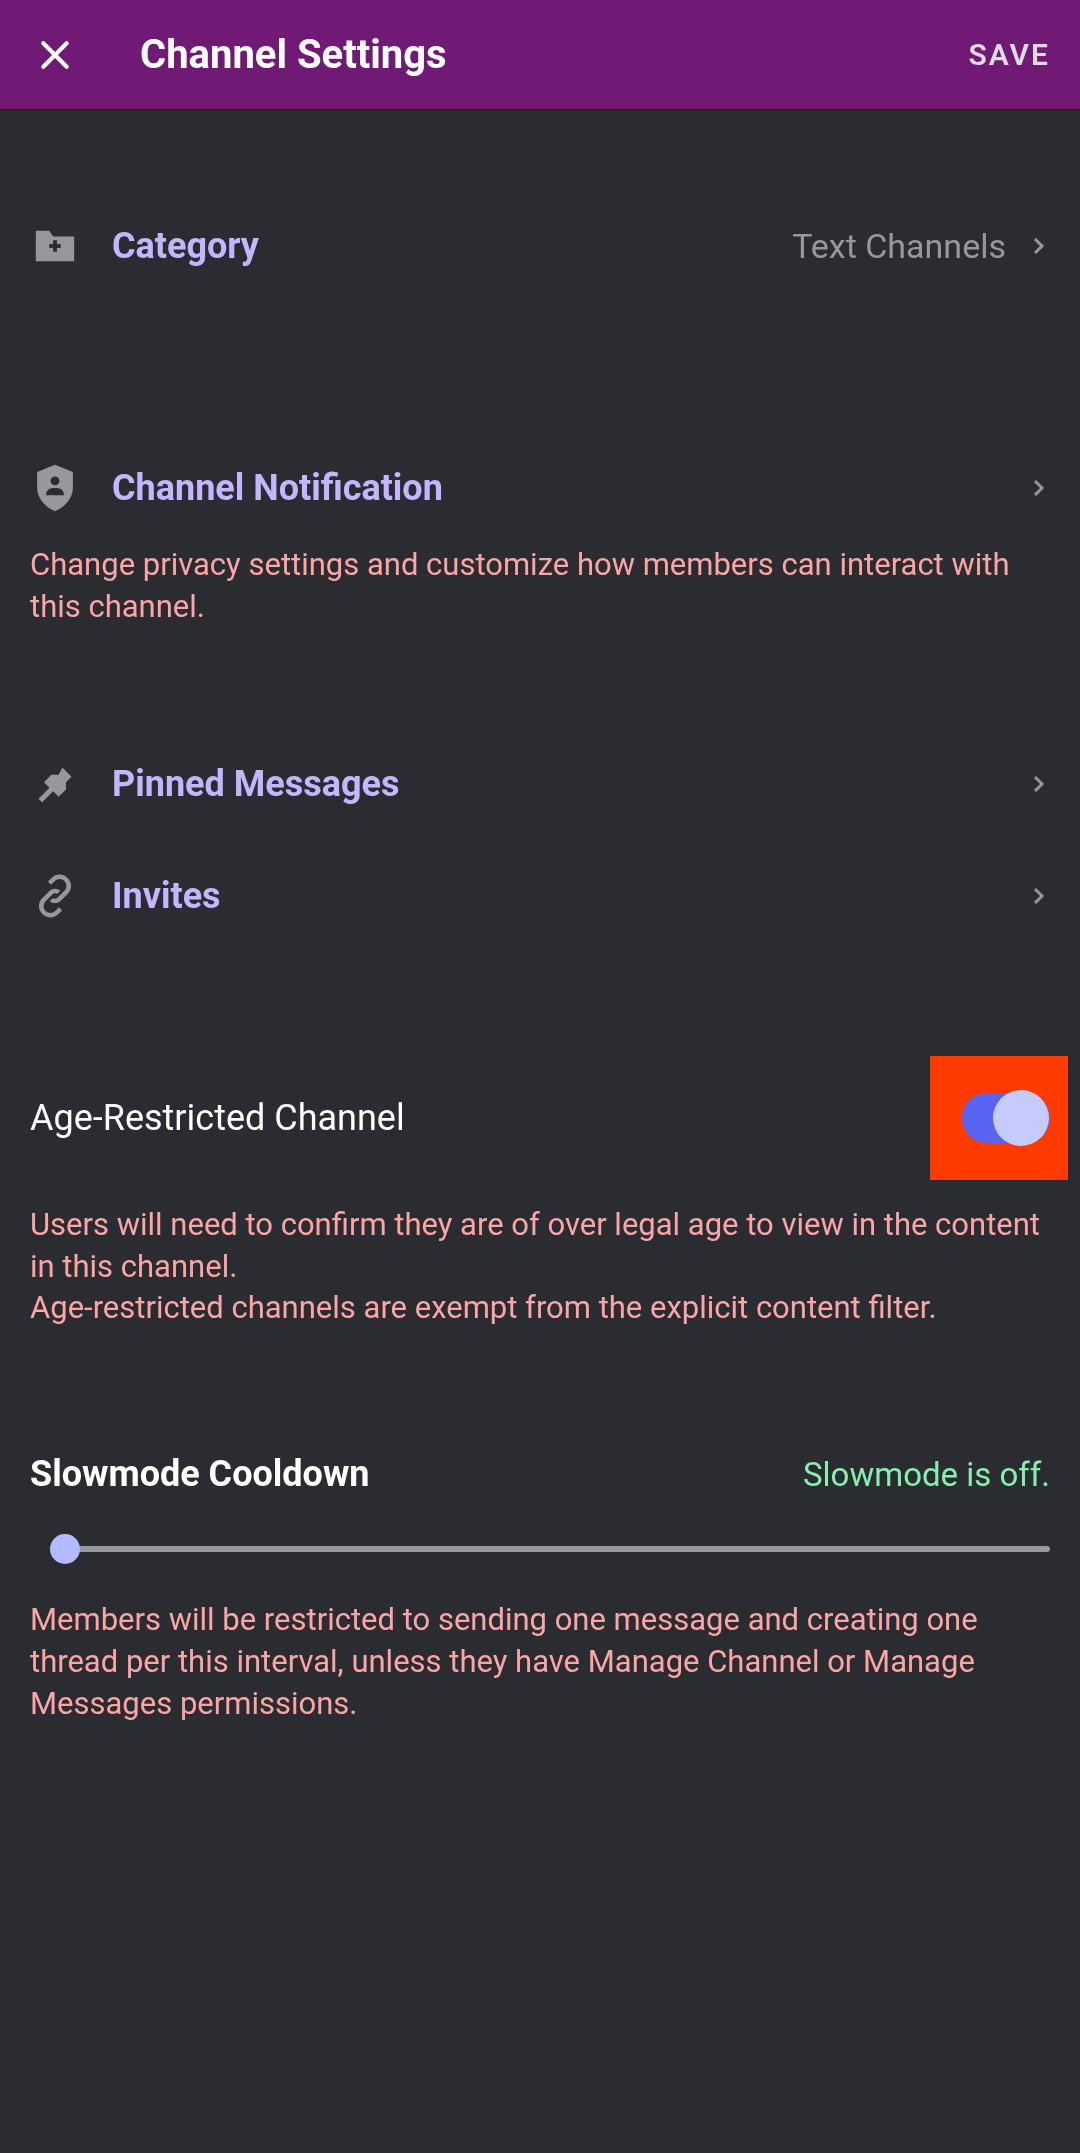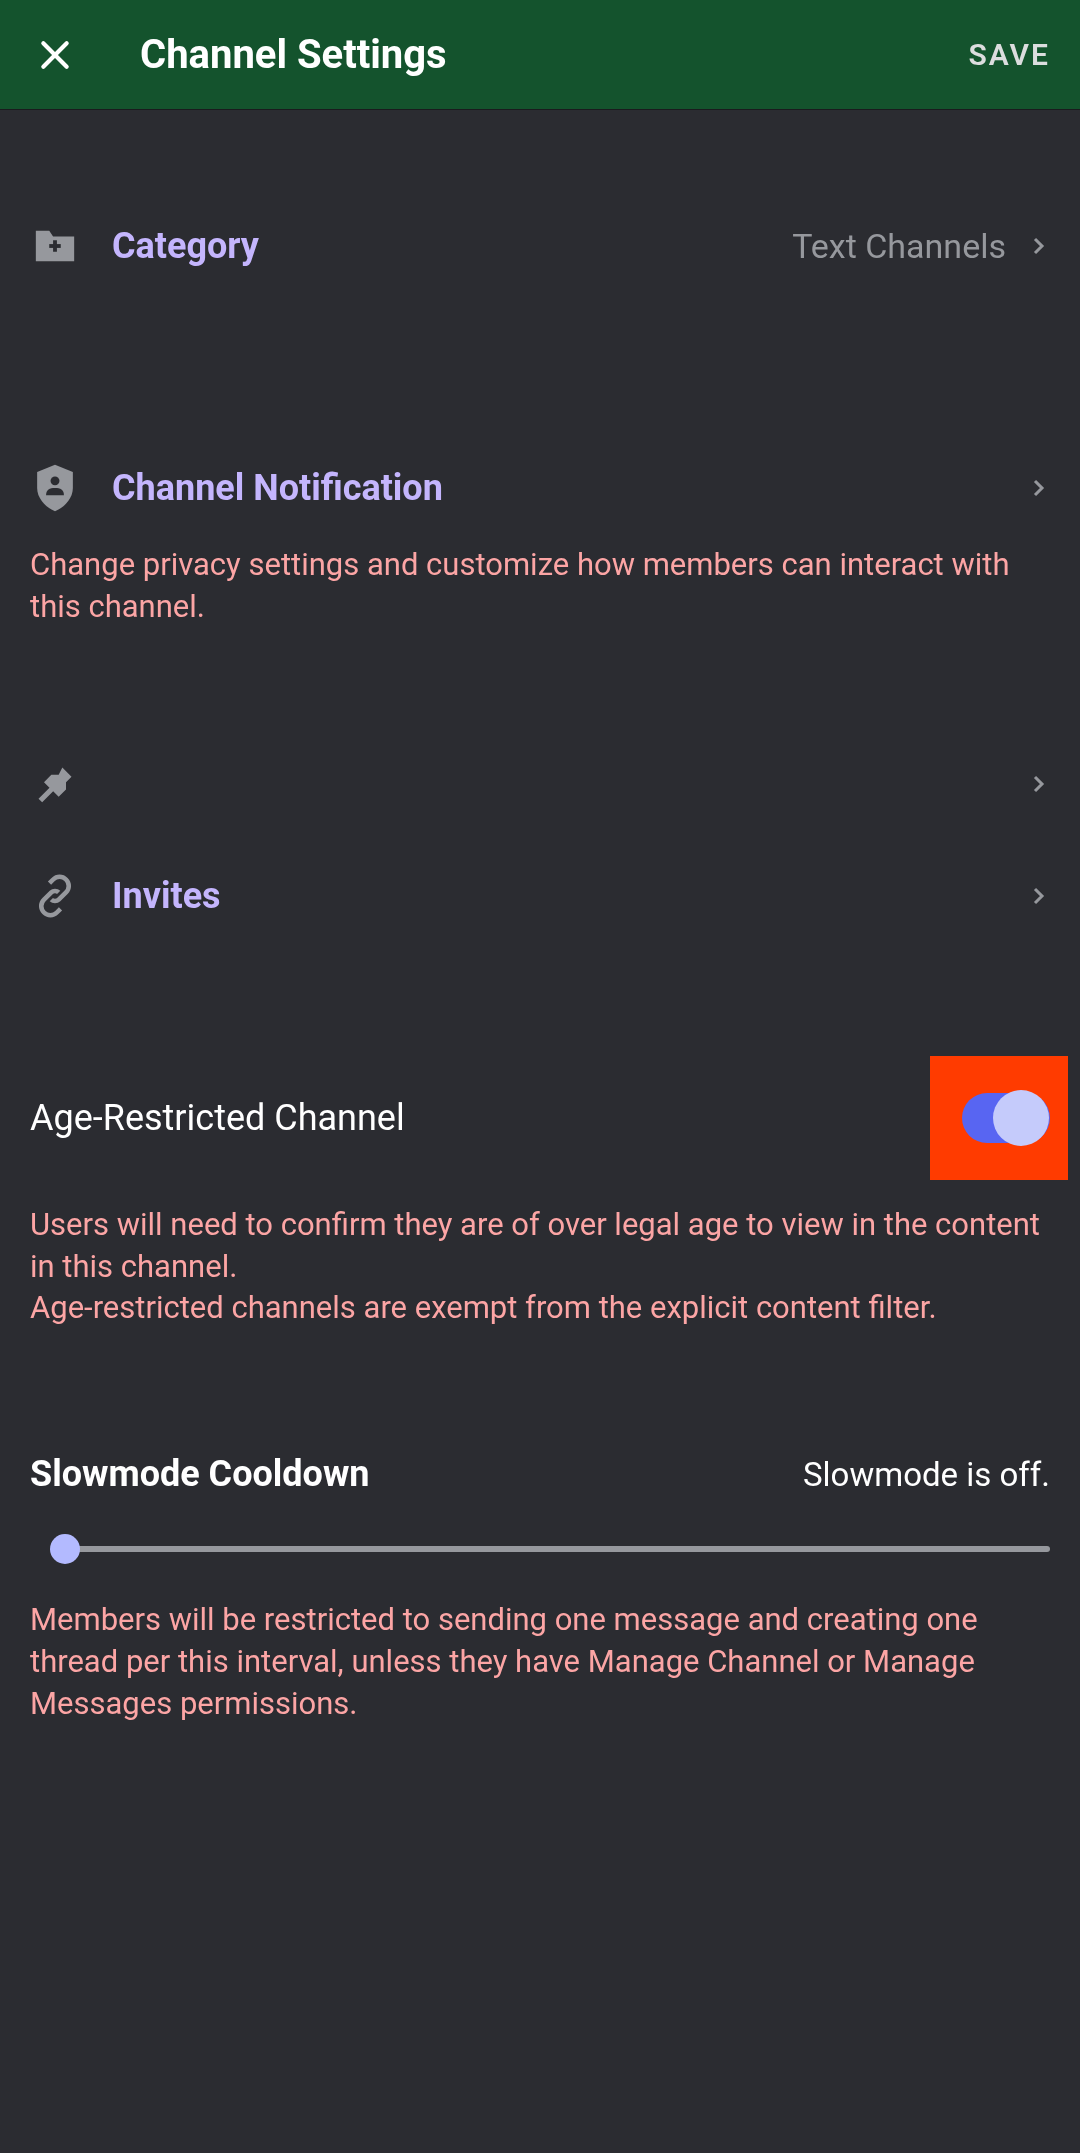--- a/index.html
+++ b/index.html
@@ -10,21 +10,21 @@
   body {
     width: 1080px;
     height: 2153px;
     background: #2b2c31;
     font-family: -apple-system, BlinkMacSystemFont, 'Segoe UI', Roboto, Helvetica, Arial, sans-serif;
     color: #ffffff;
     overflow: hidden;
   }
   .header {
     height: 110px;
-    background: #14532d;
+    background: #701a75;
     display: flex;
     align-items: center;
     padding: 0 30px;
     border-bottom: 1px solid #1a1b1e;
   }
   .close-btn {
     width: 50px;
     height: 50px;
     display: flex;
     align-items: center;
@@ -136,21 +136,21 @@
     justify-content: space-between;
     height: 70px;
   }
   .slowmode-label {
     font-size: 36px;
     font-weight: 700;
     color: #ffffff;
   }
   .slowmode-status {
     font-size: 33px;
-    color: #ffffff;
+    color: #86efac;
   }
   .slider-container {
     position: relative;
     height: 60px;
     display: flex;
     align-items: center;
     margin-top: 10px;
   }
   .slider-track {
     width: 100%;
@@ -223,20 +223,21 @@
 
   <div style="height:90px"></div>
 
 
   <div class="row">
     <div class="row-icon">
       <svg width="44" height="44" viewBox="0 0 24 24" fill="#96989d">
         <path d="M16 3 L21 8 L18 11 L18 15 L14 19 L11 16 L5 22 L3 20 L9 14 L6 11 L10 7 L14 7 Z" transform="rotate(0 12 12)"></path>
       </svg>
     </div>
+    <div class="row-label">Pinned Messages</div>
     <svg class="chevron" style="margin-left:auto" viewBox="0 0 24 24" fill="none" stroke="#96989d" stroke-width="3">
       <polyline points="9 5 16 12 9 19"></polyline>
     </svg>
   </div>
 
   <div class="row">
     <div class="row-icon">
       <svg width="44" height="44" viewBox="0 0 24 24" fill="none" stroke="#96989d" stroke-width="2.5">
         <path d="M10 14 C11 15 13 15 14 14 L18 10 C20 8 20 5 18 3 C16 1 13 1 11 3 L9 5"></path>
         <path d="M14 10 C13 9 11 9 10 10 L6 14 C4 16 4 19 6 21 C8 23 11 23 13 21 L15 19"></path>

